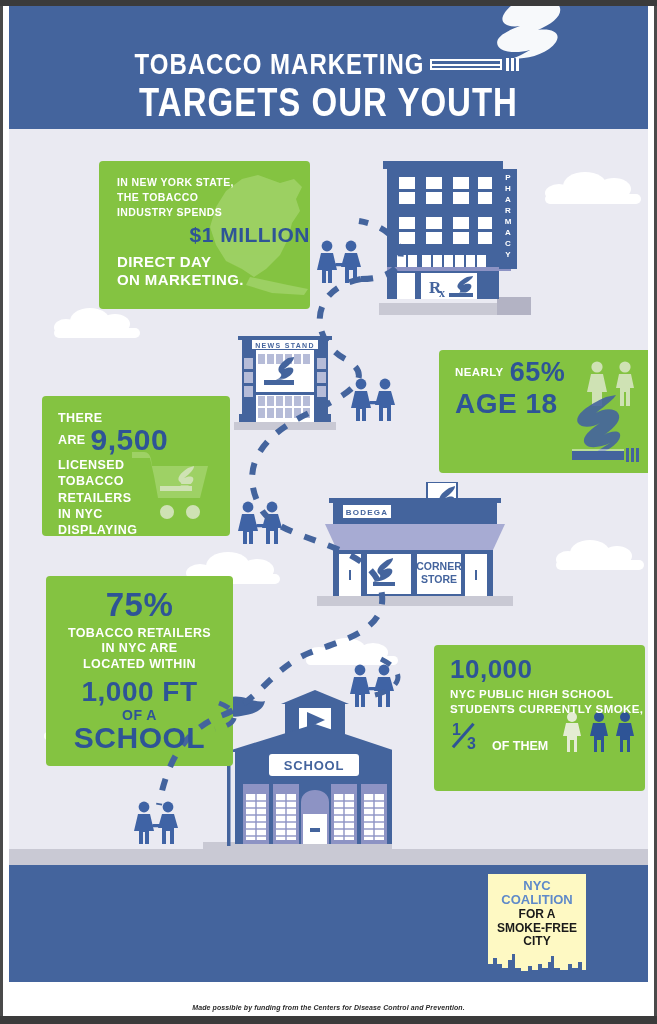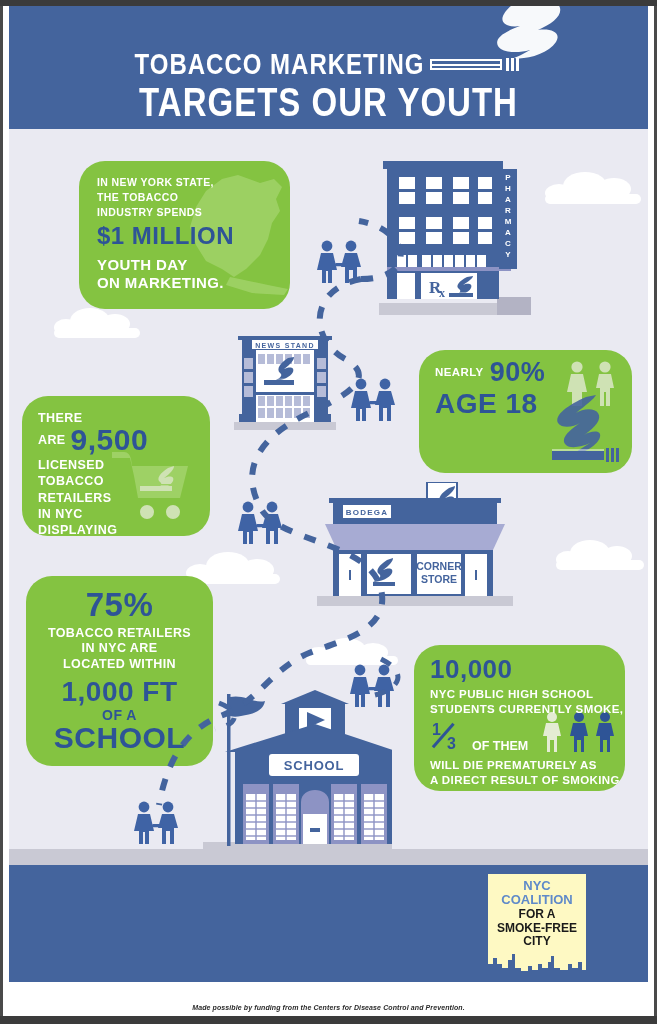--- a/index.html
+++ b/index.html
@@ -59,32 +59,33 @@
   
   #ground {
     position:absolute; left:9px; right:9px; bottom:159px; height:16px;
     background:#c9c9d4;
   }
 
   
   .card {
     position:absolute;
     background:#84c341;
-    border-radius:26px;
+    border-radius:4px;
     color:#ffffff;
     overflow:hidden;
+    margin-left:20px;
   }
   .card .line { font-weight:bold; letter-spacing:0.4px; line-height:1.12; }
   .big { color:#2e5496; font-weight:bold; line-height:1; letter-spacing:0.5px; }
 
   
   #card-million { left:79px; top:161px; width:211px; height:148px; }
   #card-million .txt { position:relative; z-index:3; padding:14px 0 0 18px; }
   #card-million .sm { font-size:10.5px; line-height:1.28; transform:scaleY(1.12); transform-origin:left top; }
-  #card-million .huge { margin-top:9px; font-size:24px; }
+  #card-million .huge { margin-top:9px; font-size:21px;text-align:right; }
   #card-million .md { margin-top:8px; font-size:15px; line-height:1.2; }
   #ny-map { position:absolute; right:-4px; top:12px; width:118px; height:128px; z-index:1; opacity:.95; }
 
   
   #card-9500 { left:22px; top:396px; width:188px; height:140px; }
   #card-9500 .txt { position:relative; z-index:3; padding:15px 0 0 16px; width:140px; }
   #card-9500 .row1 { font-size:12.5px; }
   #card-9500 .row1 .big { font-size:30px; vertical-align:-6px; margin-left:5px; }
   #card-9500 .rest { font-size:12.5px; margin-top:2px; line-height:1.3; }
   #cart-icon { position:absolute; right:8px; bottom:12px; width:92px; height:78px; z-index:2; }
@@ -542,21 +543,21 @@
       <path d="M54 104 L92 112 L112 116 L108 122 L76 120 L50 112 Z" fill="#9ed165"></path>
     </svg>
     <div class="txt">
       <div class="sm line">
         <div>IN NEW YORK STATE,</div>
         <div>THE TOBACCO</div>
         <div>INDUSTRY SPENDS</div>
       </div>
       <div class="huge big">$1 MILLION</div>
       <div class="md line">
-        <div>YOUTH DAY</div>
+        <div>DIRECT DAY</div>
         <div>ON MARKETING.</div>
       </div>
     </div>
   </div>
 
   <div class="card" id="card-9500">
     <svg id="cart-icon" viewBox="0 0 92 78">
       <path d="M2 6 L14 6 C18 6 20 9 21 13 L22 20 L78 20 L70 52 L28 52 L24 30 L20 12 L2 12 Z" fill="#9ed165"></path>
       <circle cx="37" cy="66" r="7" fill="#cfe2b4"></circle>
       <circle cx="63" cy="66" r="7" fill="#cfe2b4"></circle>
@@ -594,21 +595,21 @@
                C78 34 66 36 60 40 C72 32 78 24 74 18 C70 12 58 14 52 18
                C62 10 70 4 72 0 Z" fill="#44649d" opacity="0.9"></path>
       <rect x="28" y="56" width="52" height="9" fill="#44649d"></rect>
       <rect x="28" y="54" width="52" height="2" fill="#ffffff" opacity="0.45"></rect>
       <rect x="82" y="53" width="3" height="14" fill="#44649d"></rect>
       <rect x="87" y="53" width="3" height="14" fill="#44649d"></rect>
       <rect x="92" y="53" width="3" height="14" fill="#44649d"></rect>
     </svg>
     <div class="txt">
       <div class="row1 line">
-        <span>NEARLY</span><span class="big">90%</span>
+        <span>NEARLY</span><span class="big">65%</span>
       </div>
       <div class="age big">AGE 18</div>
     </div>
   </div>
 
   <div class="card" id="card-75">
     <div class="txt">
       <div class="p75 big">75%</div>
       <div class="sm line">
         <div>TOBACCO RETAILERS</div>
@@ -643,24 +644,20 @@
       <div class="thirdrow">
         <span class="frac">
           <svg viewBox="0 0 34 32" width="34" height="30">
             <text x="1" y="15" font-family="Liberation Sans, sans-serif" font-size="17" font-weight="bold" fill="#2e5496">1</text>
             <line x1="2" y1="28" x2="24" y2="3" stroke="#2e5496" stroke-width="3.2"></line>
             <text x="17" y="30" font-family="Liberation Sans, sans-serif" font-size="17" font-weight="bold" fill="#2e5496">3</text>
           </svg>
         </span>
         <span class="ofthem">OF THEM</span>
       </div>
-      <div class="last line">
-        <div>WILL DIE PREMATURELY AS</div>
-        <div>A DIRECT RESULT OF SMOKING.</div>
-      </div>
     </div>
   </div>
 
   <div id="footer">
     <div id="logo-box">
       <div class="lg1">
         <div>NYC</div>
         <div>COALITION</div>
       </div>
       <div class="lg2">

